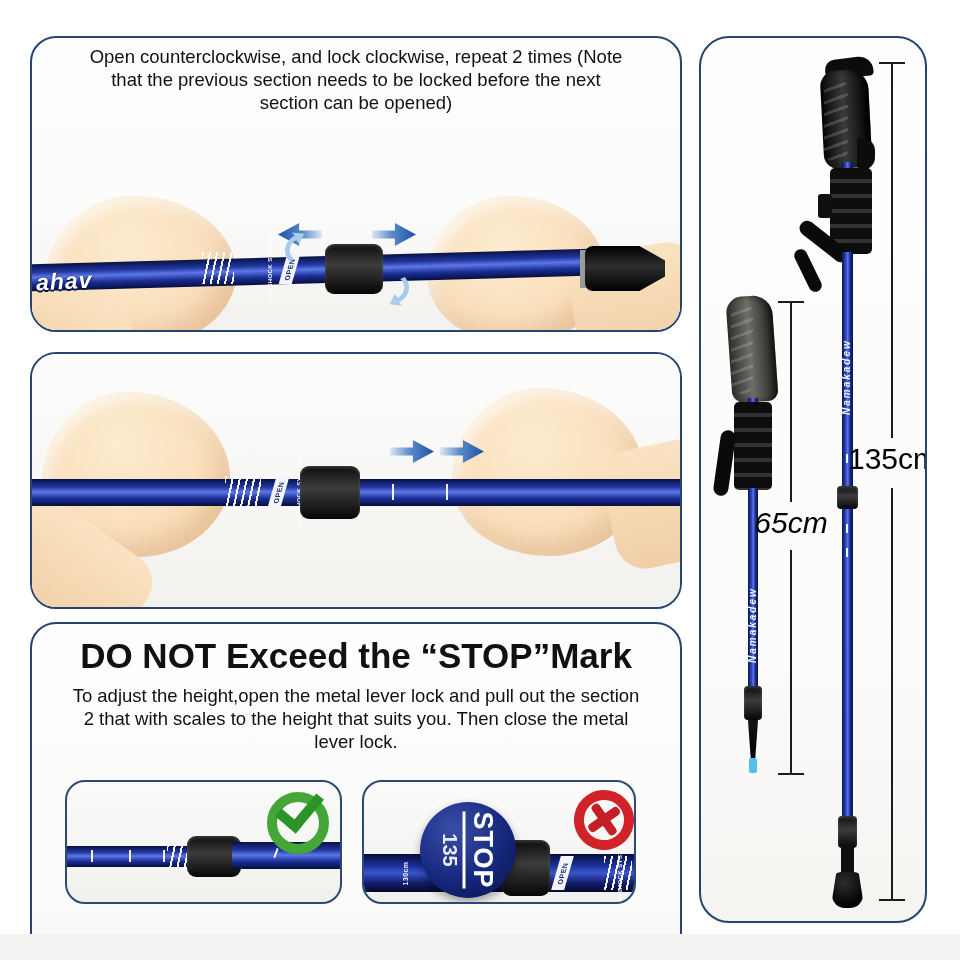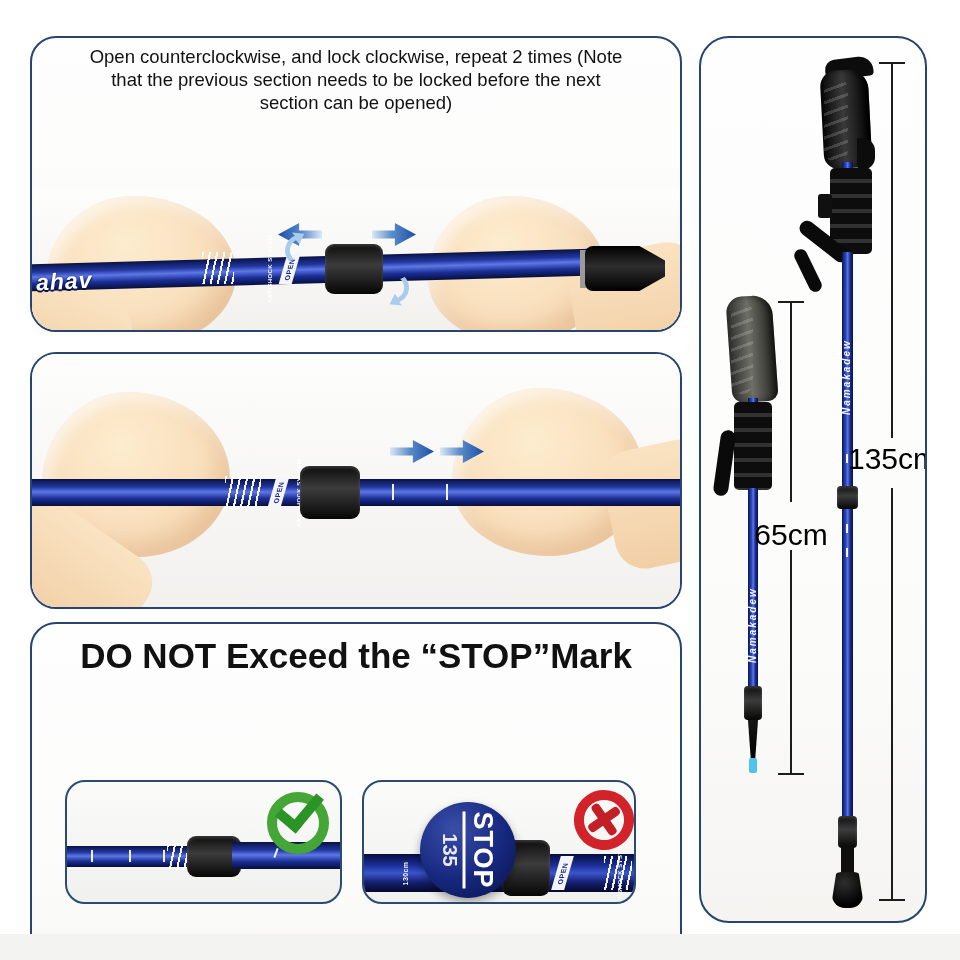--- a/index.html
+++ b/index.html
@@ -205,20 +205,21 @@
     <div class="tick" style="left:360px;top:130px;height:16px;"></div>
     <div class="tick" style="left:414px;top:130px;height:16px;"></div>
 
     <div class="arrow r" style="left:358px;top:85px;"></div>
     <div class="arrow r" style="left:408px;top:85px;"></div>
   </div>
 </div>
 
 <div class="panel" id="panel-stop">
   <div class="big-title">DO NOT Exceed the “STOP”Mark</div>
+  <div class="body-text">To adjust the height,open the metal lever lock and pull out the section 2 that with scales to the height that suits you. Then close the metal lever lock.</div>
 
   <div class="subimg" id="sub-correct">
     <div class="pole-h" style="left:-2px;top:64px;width:150px;height:21px;"></div>
     <div class="tick" style="left:24px;top:68px;height:12px;"></div>
     <div class="tick" style="left:62px;top:68px;height:12px;"></div>
     <div class="tick" style="left:96px;top:68px;height:12px;"></div>
     <div class="hatch" style="left:100px;top:62px;width:24px;height:26px;"></div>
     <div class="collar" style="left:120px;top:54px;width:54px;height:41px;"></div>
     <div class="pole-h" style="left:165px;top:60px;width:112px;height:27px;"></div>
     <div class="tick" style="left:208px;top:66px;height:10px;transform:rotate(20deg);"></div>
@@ -253,21 +254,21 @@
     <div class="foam" style="left:33px;top:364px;width:38px;height:88px;"></div>
     <div class="strap" style="left:16px;top:392px;width:15px;height:66px;transform:rotate(8deg);"></div>
     <div class="pole-v" style="left:47px;top:450px;width:10px;height:205px;"></div>
     <div class="brand-vert" style="left:46px;top:490px;height:135px;">Namakadew</div>
     <div class="collar" style="left:43px;top:648px;width:18px;height:34px;border-radius:4px;"></div>
     <div class="tip-taper" style="left:46px;top:682px;width:12px;height:40px;"></div>
     <div style="position:absolute;left:48px;top:720px;width:8px;height:15px;background:#4fc3e8;border-radius:2px;"></div>
 
     <div class="mbar" style="left:77px;top:263px;width:26px;"></div>
     <div class="mline" style="left:89px;top:264px;height:200px;"></div>
-    <div class="mlabel" style="left:44px;top:480px;">65cm</div>
+    <div class="mlabel" style="left:44px;top:468px;font-style:italic;">65cm</div>
     <div class="mline" style="left:89px;top:512px;height:224px;"></div>
     <div class="mbar" style="left:77px;top:735px;width:26px;"></div>
   </div>
 
   <div>
     <div style="position:absolute;left:124px;top:20px;width:48px;height:20px;background:#0c0c0c;border-radius:10px 14px 4px 6px;transform:rotate(-7deg);"></div>
     <div class="grip-black" style="left:121px;top:32px;width:48px;height:98px;"></div>
     <div class="grip-ridges" style="left:123px;top:40px;width:24px;height:84px;"></div>
     <div style="position:absolute;left:156px;top:100px;width:18px;height:32px;background:#0c0c0c;border-radius:0 14px 14px 6px;"></div>
     <div class="pole-v" style="left:141px;top:124px;width:11px;height:100px;"></div>

